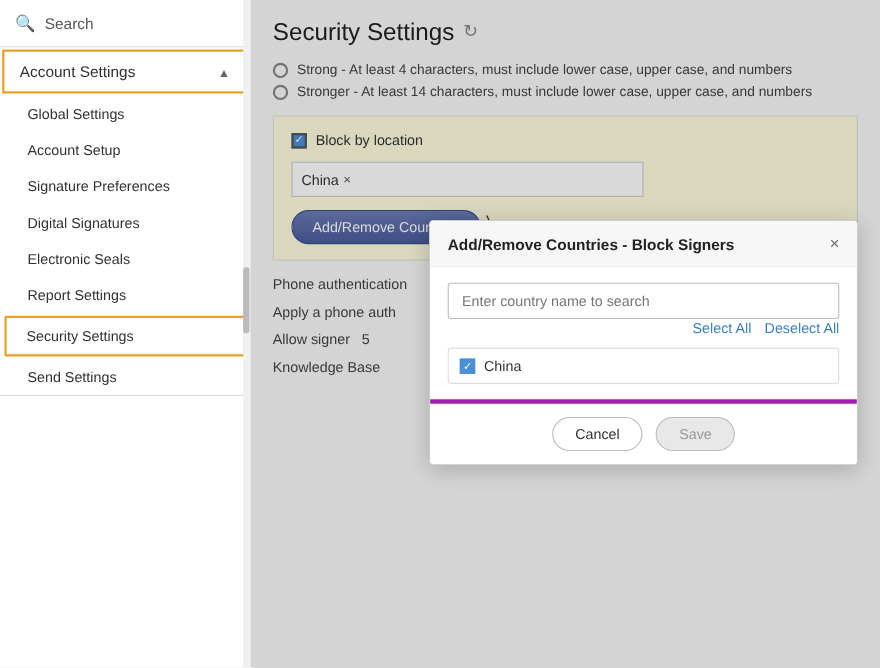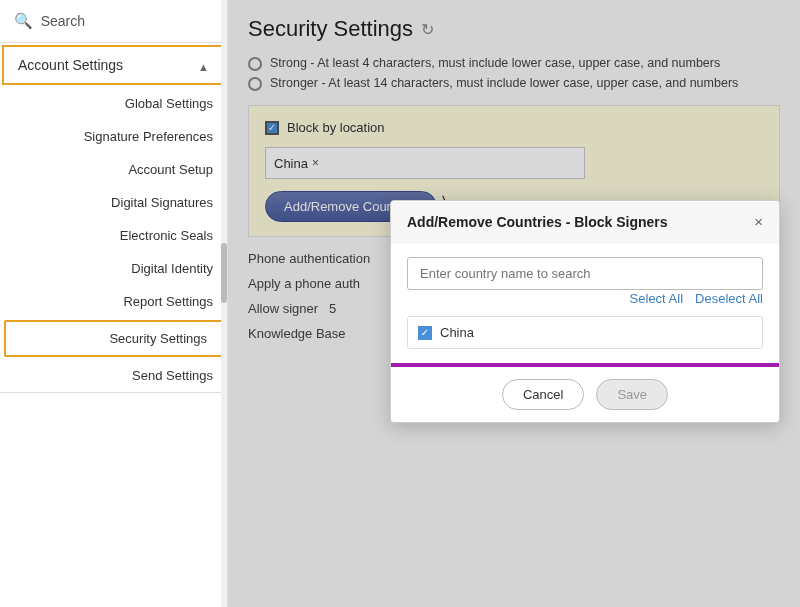--- a/index.html
+++ b/index.html
@@ -74,21 +74,20 @@
       font-size: 11px;
       color: #666;
     }
 
     .sidebar-item {
       padding: 9px 14px 9px 22px;
       color: #333;
       cursor: pointer;
       font-size: 13px;
       border-left: 3px solid transparent;
-      text-align: right;
     }
 
     .sidebar-item.active-item {
       border: 2px solid #e8a020;
       margin: 2px 4px;
       border-radius: 2px;
       padding-left: 18px;
       color: #333;
       font-weight: 500;
     }
@@ -433,33 +432,30 @@
       <div class="sidebar-section-header active">
         <span>Account Settings</span>
         <span class="chevron-icon">▲</span>
       </div>
 
       <div class="sidebar-items">
         <div class="sidebar-item">
           <span>Global Settings</span>
         </div>
         <div class="sidebar-item">
+          <span>Account Setup</span>
+        </div>
+        <div class="sidebar-item">
           <span>Signature Preferences</span>
         </div>
         <div class="sidebar-item">
-          <span>Account Setup</span>
-        </div>
-        <div class="sidebar-item">
           <span>Digital Signatures</span>
         </div>
         <div class="sidebar-item">
           <span>Electronic Seals</span>
-        </div>
-        <div class="sidebar-item">
-          <span>Digital Identity</span>
         </div>
         <div class="sidebar-item">
           <span>Report Settings</span>
         </div>
         <div class="sidebar-item active-item">
           <span>Security Settings</span>
         </div>
         <div class="sidebar-item">
           <span>Send Settings</span>
         </div>

